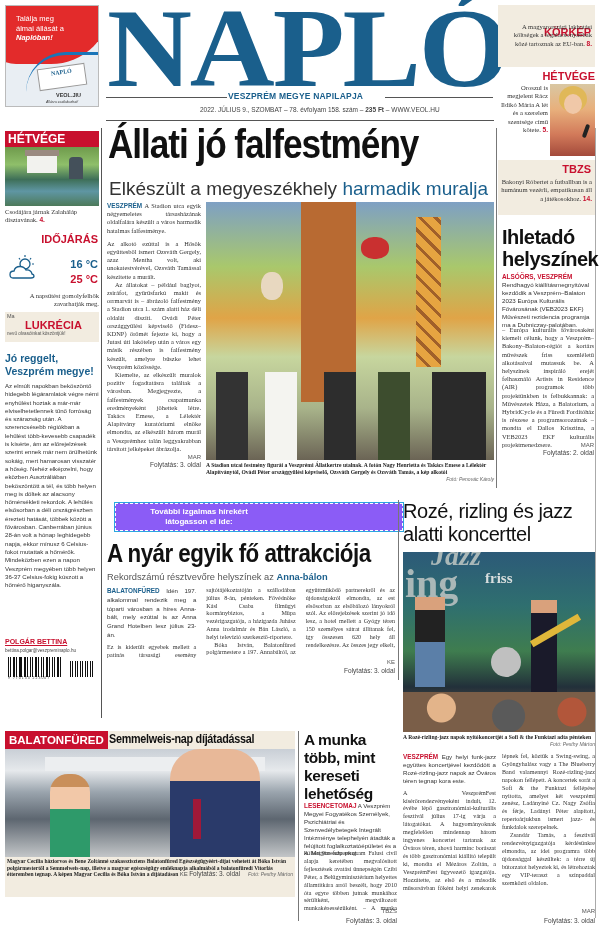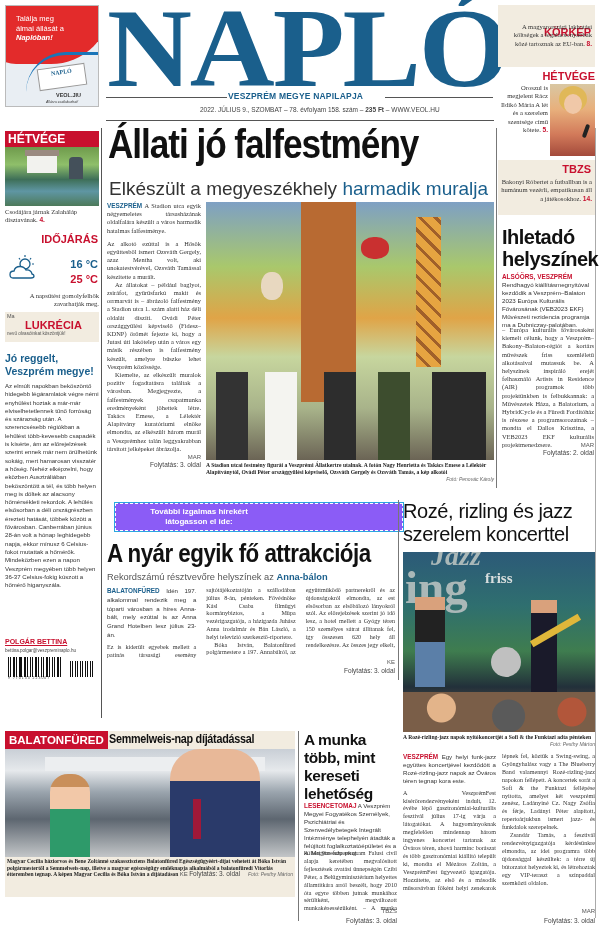--- a/index.html
+++ b/index.html
@@ -162,24 +162,24 @@
 </div>
 <div class="abs body" style="left:107px;top:587px;width:288px;column-count:3;column-gap:10px;height:74px;font-size:6.1px;line-height:7.8px">
   <p style="margin-bottom:4px"><span class="dateline">BALATONFÜRED</span><span class="sans"> Idén 197. alkalommal rendezik meg a tóparti városban a híres Anna-bált, mely ezúttal is az Anna Grand Hotelben lesz július 23-án.</span></p>
   <p style="margin-bottom:0">Ez is kiderült egyebek mellett a patinás társasági esemény sajtótájékoztatóján a szállodában július 8-án, pénteken. Fővédnöke Kásl Csaba filmügyi kormánybiztos, a Müpa vezérigazgatója, a házigazda Juhász Anna irodalmár és Bán László, a helyi televízió szerkesztő-riportere.</p>
   <p class="ind">Bóka István, Balatonfüred polgármestere a 197. Annabálról, az együttműködő partnerekről és az újdonságokról elmondta, az est elsősorban az elsőbálozó lányokról szól. Az előrejelzések szerint jó idő lesz, a hotel mellett a Gyógy téren 150 személyes sátrat állítanak fel, így összesen 620 hely áll rendelkezésre. Az összes jegy elkelt, jelenleg várólista van. Még soha ennyi vendég nem vett részt a bálon.</p>
 </div>
 <div class="abs sig" style="left:330px;top:659px;width:65px">KE</div>
 <div class="abs cont" style="left:300px;top:667px;width:95px">Folytatás: 3. oldal</div>
 <div class="abs rule" style="left:398px;top:500px;width:1px;height:180px;background:#777"></div>
 
-<div class="abs sans" style="left:403px;top:500px;width:195px;font-size:20px;line-height:23px;color:#111;letter-spacing:-0.4px">Rozé, rizling és jazz szerelem koncerttel</div>
+<div class="abs sans" style="left:403px;top:500px;width:195px;font-size:20px;line-height:23px;color:#111;letter-spacing:-0.4px">Rozé, rizling és jazz alatti koncerttel</div>
 <div class="abs photo" style="left:403px;top:552px;width:192px;height:180px;background:linear-gradient(180deg,#2c5a78 0%,#2f6f6f 30%,#3f7d4f 55%,#22303a 75%,#8a6a50 100%)">
   <div class="abs" style="left:28px;top:-12px;font-family:'Liberation Serif',serif;font-size:28px;font-weight:bold;font-style:italic;color:#aab8b8">Jazz</div>
-  <div class="abs" style="left:2px;top:8px;font-family:'Liberation Serif',serif;font-size:47px;font-weight:bold;color:#aab8b8">ing</div>
+  <div class="abs" style="left:2px;top:8px;font-family:'Liberation Serif',serif;font-size:40px;font-weight:bold;color:#aab8b8">ing</div>
   <div class="abs" style="left:82px;top:18px;font-family:'Liberation Serif',serif;font-size:15px;font-weight:bold;color:#d8dede">friss</div>
   <div class="abs" style="left:12px;top:45px;width:30px;height:90px;background:linear-gradient(180deg,#d9a17c 0 14%,#222 14% 50%,#5b7fa8 50% 100%)"></div>
   <div class="abs" style="left:128px;top:48px;width:26px;height:92px;background:linear-gradient(180deg,#d9a17c 0 14%,#1a1a2a 14% 100%)"></div>
   <div class="abs" style="left:125px;top:75px;width:55px;height:7px;background:#e0b73a;transform:rotate(-30deg)"></div>
   <div class="abs" style="left:88px;top:95px;width:30px;height:30px;border-radius:50%;background:#c0c0c0"></div>
   <div class="abs" style="left:0;top:140px;width:192px;height:40px;background:radial-gradient(circle at 20% 40%,#e3b48a 0 14px,transparent 15px),radial-gradient(circle at 55% 60%,#5a5a5a 0 16px,transparent 17px),radial-gradient(circle at 88% 50%,#b2563a 0 14px,transparent 15px),#7a5e48"></div>
 </div>
 <div class="abs caption" style="left:403px;top:734px;width:192px">
   <span>A Rozé-rizling-jazz napok nyitókoncertjét a Sofi &amp; the Funktazi adta pénteken</span>
   <span class="credit">Fotó: Pesthy Márton</span>

